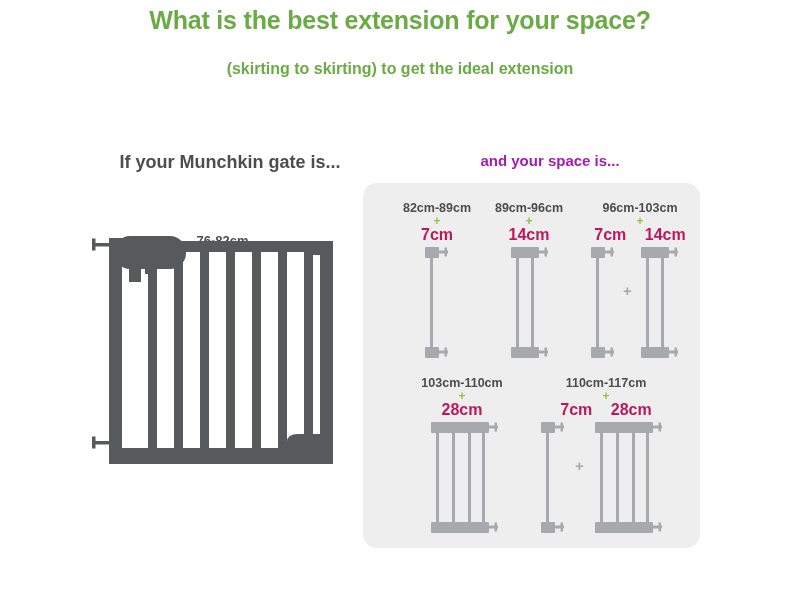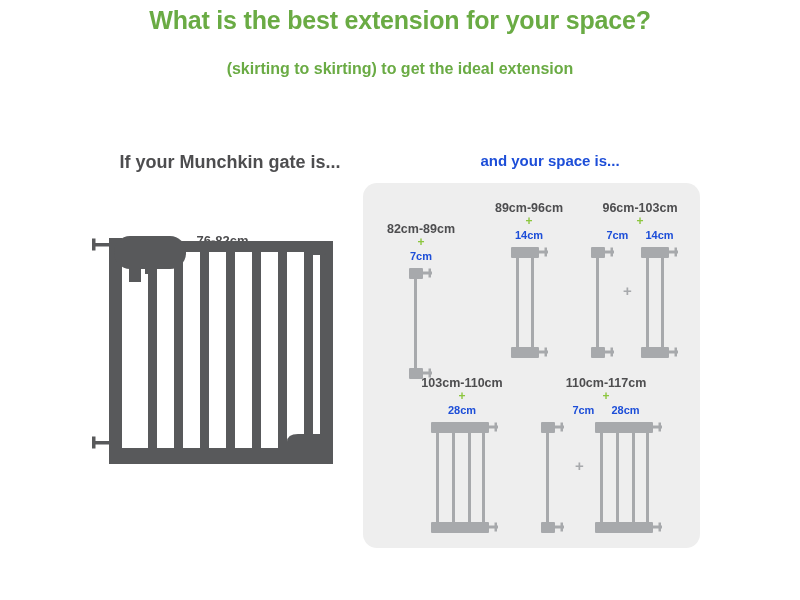--- a/index.html
+++ b/index.html
@@ -58,21 +58,21 @@
     color: #4d4d4f;
   }
   .col-head-right {
     position: absolute;
     top: 152px;
     left: 400px;
     width: 300px;
     text-align: center;
     font-size: 15px;
     font-weight: bold;
-    color: #1d4ed8;
+    color: #a21caf;
   }
 
   .gate-size {
     position: absolute;
     top: 205px;
     left: 110px;
     width: 225px;
     text-align: center;
     font-size: 13px;
     font-weight: bold;
@@ -132,23 +132,23 @@
     white-space: nowrap;
     line-height: 15px;
   }
   .opt-plus {
     font-size: 12px;
     font-weight: bold;
     color: #8cc63e;
     line-height: 11px;
   }
   .opt-sizes {
-    font-size: 11px;
-    font-weight: bold;
-    color: #1d4ed8;
+    font-size: 16px;
+    font-weight: bold;
+    color: #be185d;
     line-height: 16px;
     white-space: nowrap;
   }
   .opt-sizes .sz { display: inline-block; }
   .opt-sizes .sz + .sz { margin-left: 14px; }
 
   .plus-inline {
     position: absolute;
     font-size: 15px;
     font-weight: bold;
@@ -216,21 +216,21 @@
 
         <path d="M232 214 L245 214 L245 222 Q245 228 239 228 L232 228 Z"></path>
       </g>
     </svg>
   </div>
 
   <div class="panel">
 
     <div class="opt-row row-1">
 
-      <div class="opt" style="left:4px; top:0; width:108px;margin-top:21px;">
+      <div class="opt" style="left:20px; top:0; width:108px;">
         <div class="opt-range">82cm-89cm</div>
         <div class="opt-plus">+</div>
         <div class="opt-sizes">
           <span class="sz">7cm</span>
         </div>
         <div class="ext-stage" style="width:108px; height:116px;">
           <svg class="ext-svg" style="left:42px; top:4px;" width="24" height="112" viewBox="0 0 24 112">
             <g fill="#a7a9ac">
               <rect x="0" y="0" width="14" height="11" rx="1"></rect>
               <rect x="14" y="3.5" width="9" height="3"></rect>

